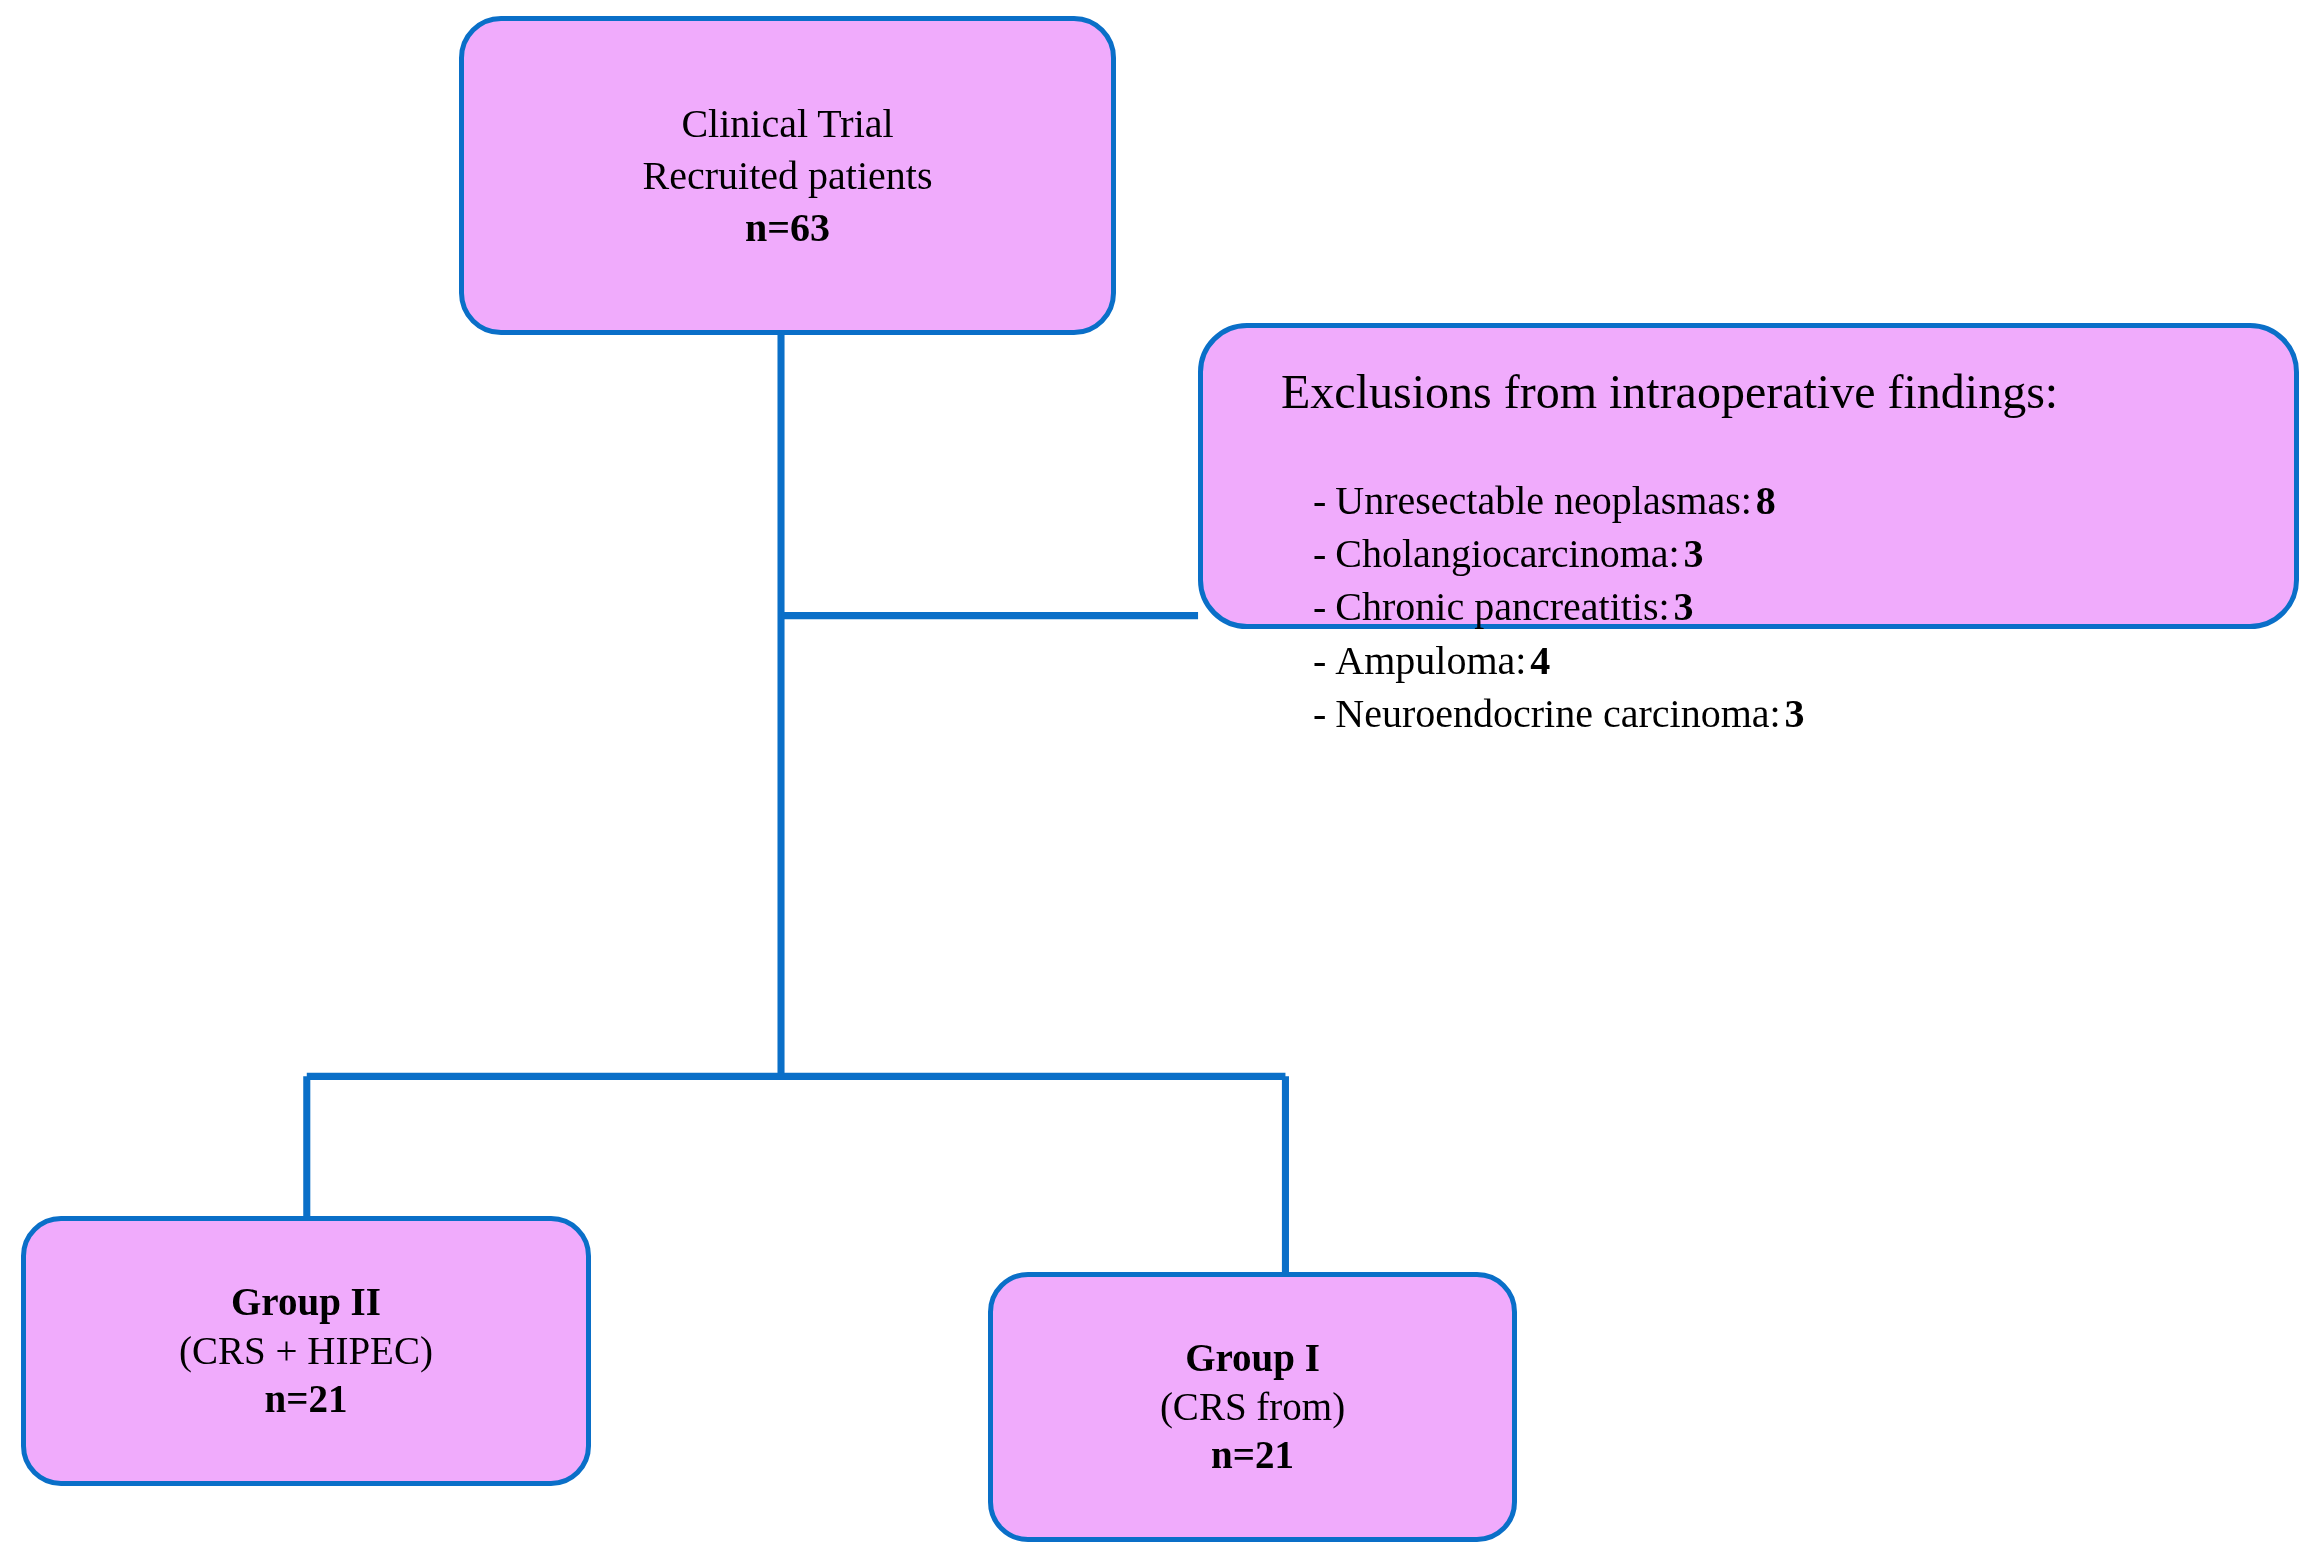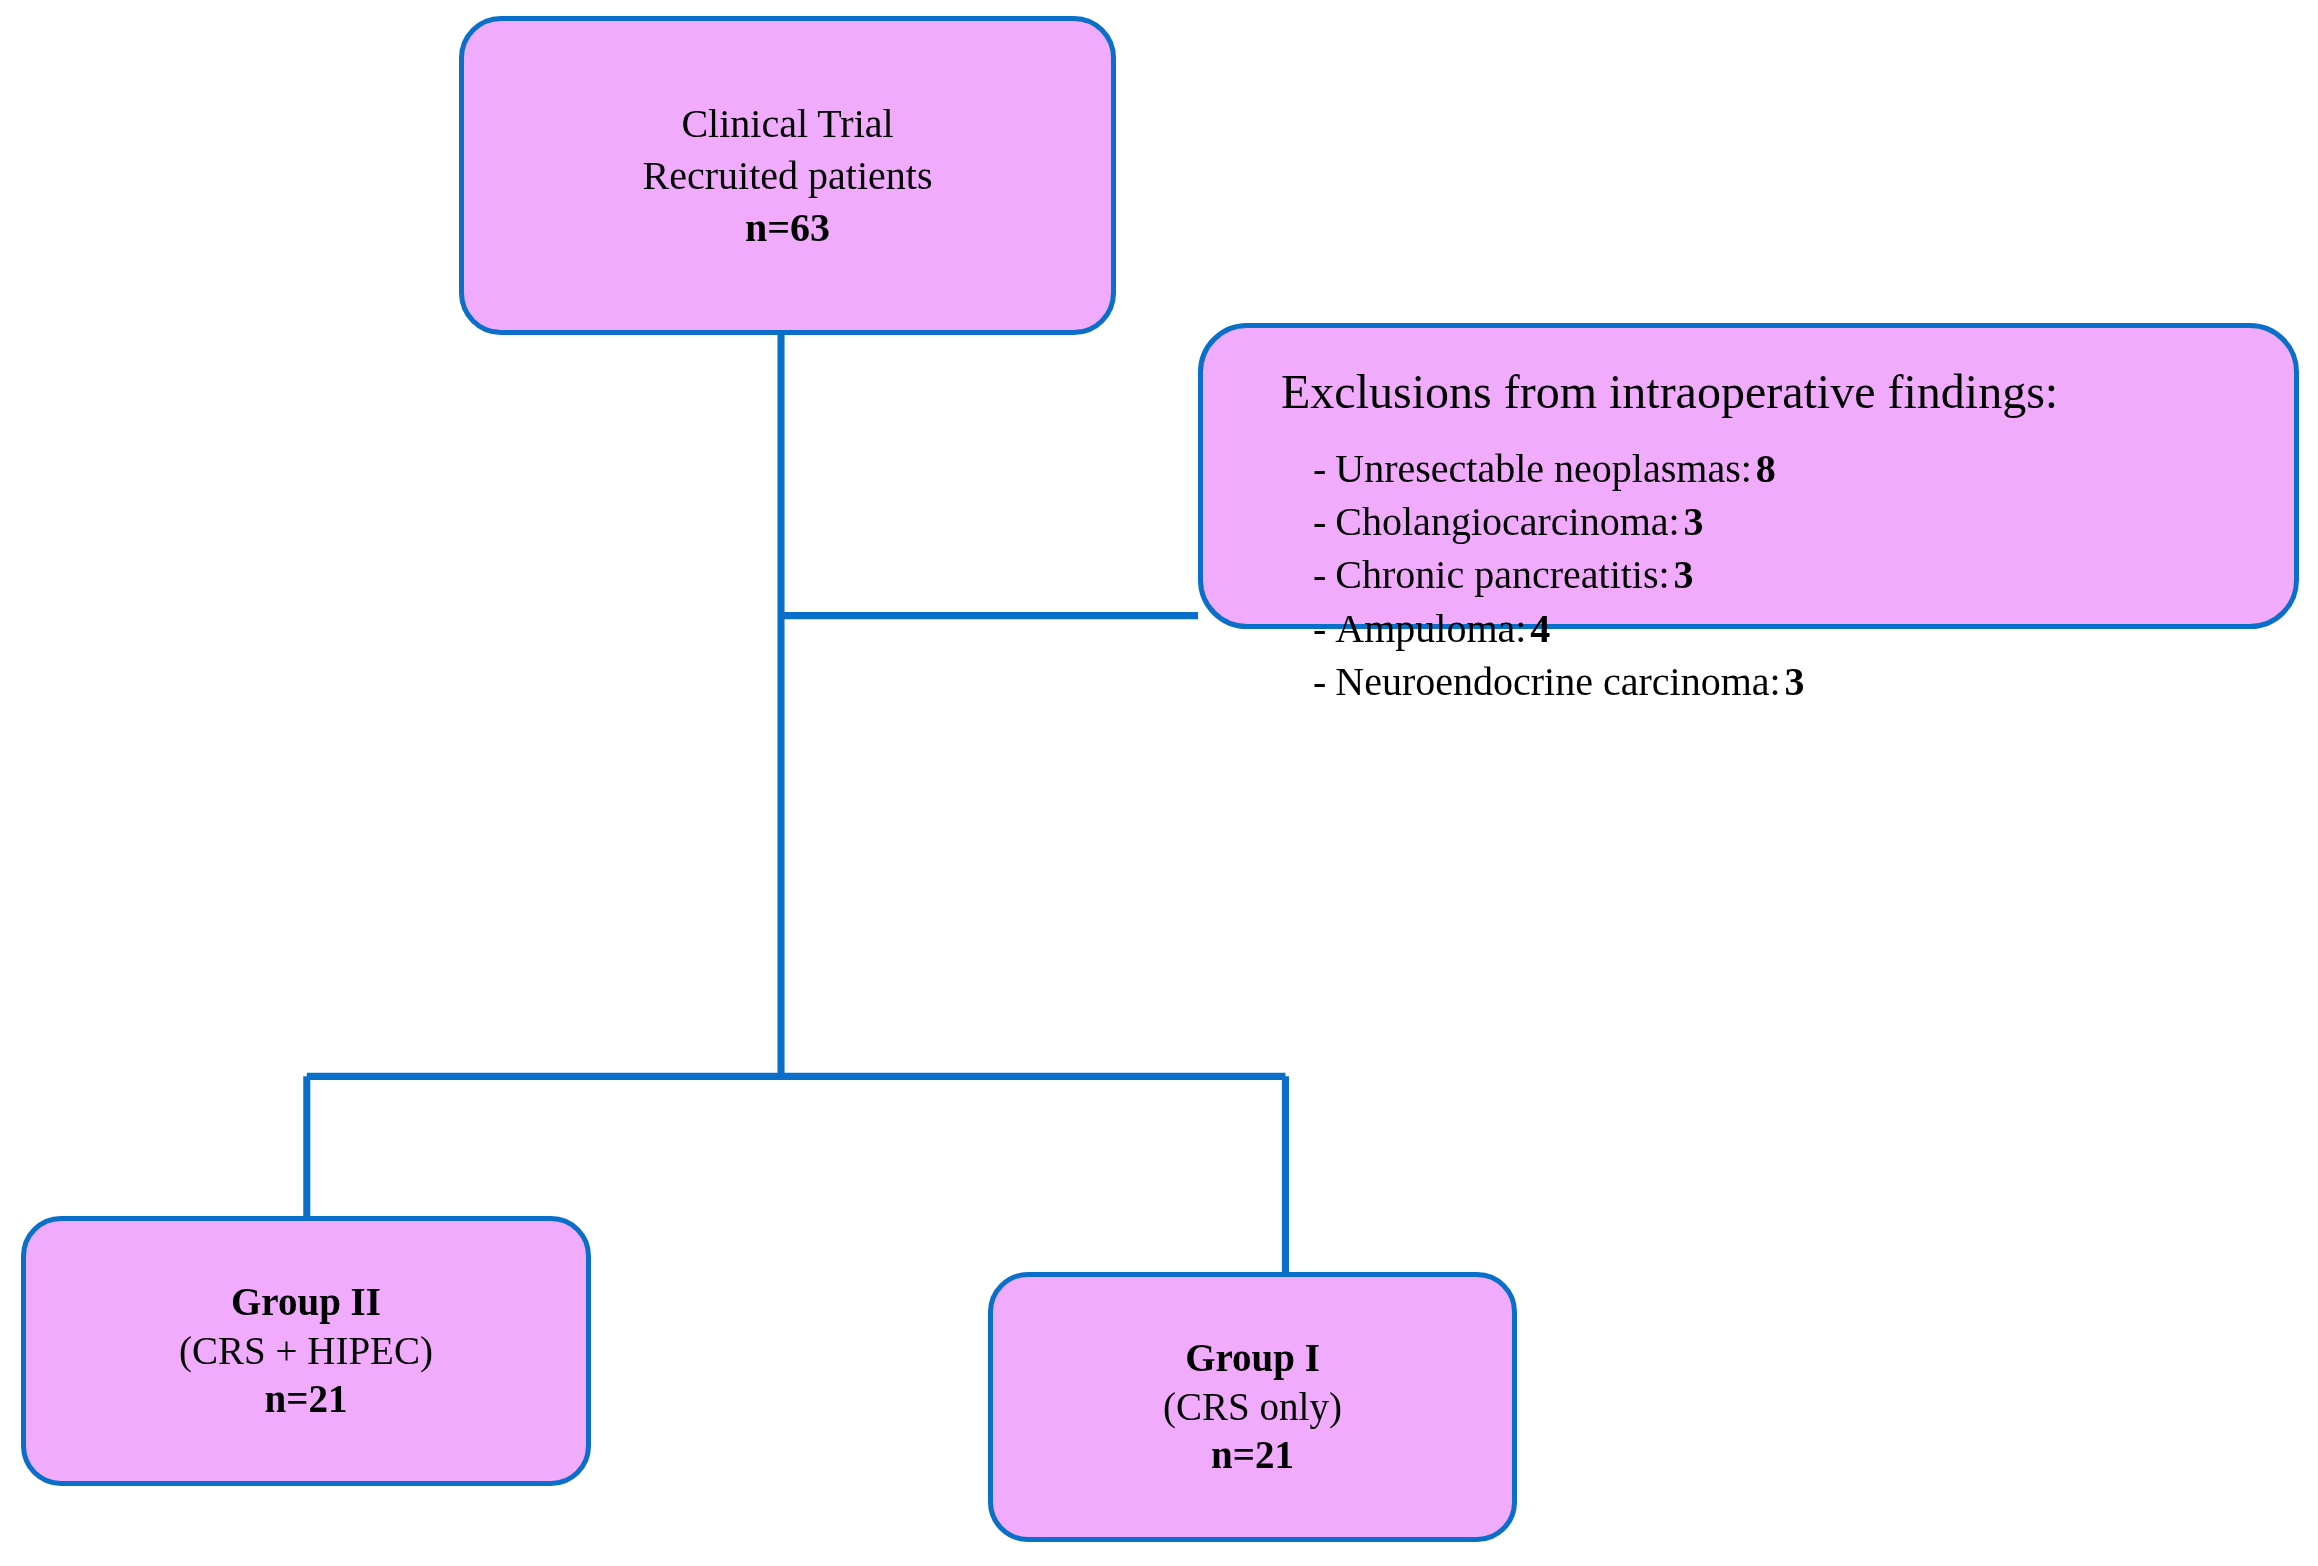--- a/index.html
+++ b/index.html
@@ -96,20 +96,21 @@
     font-size: 48px;
     line-height: 1.0;
     white-space: nowrap;
     margin-bottom: 26px;
   }
 
   .excl-list {
     display: flex;
     flex-direction: column;
     padding-left: 32px;
+    margin-top: 32px;
   }
 
   .excl-item {
     font-size: 40px;
     line-height: 1.33;
     white-space: nowrap;
   }
 
   .excl-item .dash {
     margin-right: 9px;
@@ -192,18 +193,18 @@
   </div>
 
   <div class="node centered" id="node-group2">
     <div class="grp-title">Group II</div>
     <div class="grp-sub">(CRS + HIPEC)</div>
     <div class="grp-n">n=21</div>
   </div>
 
   <div class="node centered" id="node-group1">
     <div class="grp-title">Group I</div>
-    <div class="grp-sub">(CRS only)</div>
+    <div class="grp-sub">(CRS from)</div>
     <div class="grp-n">n=21</div>
   </div>
 
 </div>
 
 
 </body></html>

